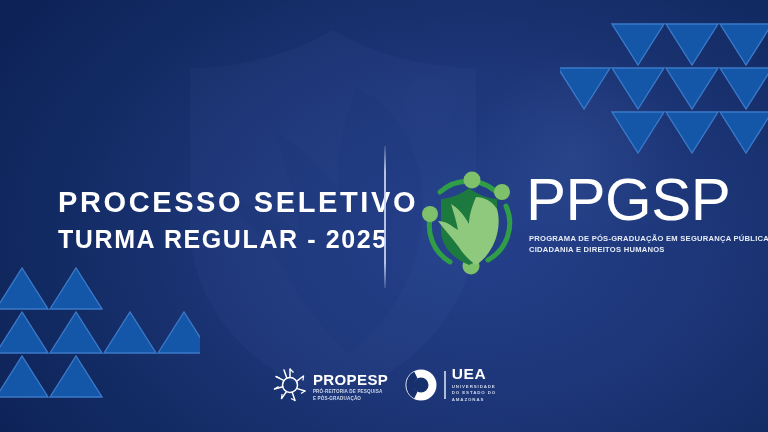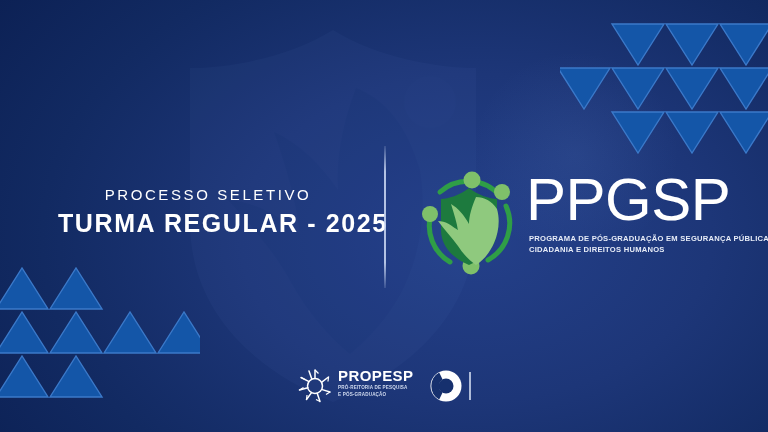--- a/index.html
+++ b/index.html
@@ -31,21 +31,21 @@
   .tri-wrap{position:absolute;pointer-events:none;}
   .tri-tr{right:0;top:22px;}
   .tri-bl{left:0;bottom:22px;}
 
   
   .left-text{
     position:absolute;left:58px;top:186px;width:300px;
     text-align:center;
   }
   .t-line1{
-    color:#ffffff;font-size:15px;font-weight:400;letter-spacing:2.6px;
+    color:#ffffff;font-size:29px;font-weight:700;letter-spacing:2.6px;
     white-space:nowrap;line-height:1.15;
   }
   .t-line2{
     color:#ffffff;font-size:25px;font-weight:bold;letter-spacing:1.6px;
     white-space:nowrap;line-height:1.25;margin-top:5px;
   }
 
   
   .divider{
     position:absolute;left:384px;top:146px;width:2px;height:142px;
@@ -65,21 +65,21 @@
     color:#e7ecf7;font-size:7.6px;font-weight:bold;letter-spacing:.25px;
     line-height:1.45;margin-top:6px;margin-left:3px;
   }
   .ppgsp-sub div{white-space:nowrap;}
 
   
   .footer{
     position:absolute;left:0;right:0;bottom:28px;
     display:flex;align-items:center;justify-content:center;gap:16px;
   }
-  .logo-propesp{display:flex;align-items:flex-start;gap:5px;}
+  .logo-propesp{display:flex;align-items:flex-end;gap:5px;}
   .propesp-mark{width:36px;height:36px;flex:0 0 auto;}
   .propesp-txt{line-height:1;}
   .propesp-name{
     color:#ffffff;font-size:15px;font-weight:bold;letter-spacing:.4px;
     display:block;
   }
   .propesp-sub{
     color:#cfd9ee;font-size:4.6px;font-weight:bold;letter-spacing:.15px;
     line-height:1.5;margin-top:2px;
   }
@@ -230,16 +230,24 @@
     <div class="logo-uea">
       <div class="uea-mark">
         <svg viewBox="0 0 34 34" width="34" height="34" aria-hidden="true">
           <circle cx="17" cy="17" r="15.5" fill="#ffffff"></circle>
           <circle cx="17" cy="17" r="7.5" fill="#16306e"></circle>
           <path d="M17 1.5 A15.5 15.5 0 0 0 17 32.5 L17 24.5 A7.5 7.5 0 0 1 17 9.5 Z" fill="#16306e" opacity="0.0"></path>
           <path d="M10.2 30.5 A15.5 15.5 0 0 1 10.2 3.5 L13.6 10.6 A7.5 7.5 0 0 0 13.6 23.4 Z" fill="#16306e"></path>
         </svg>
       </div>
       <div class="uea-rule"></div>
+      <div class="uea-txt">
+        <span class="uea-name">UEA</span>
+        <div class="uea-sub">
+          <div>UNIVERSIDADE</div>
+          <div>DO ESTADO DO</div>
+          <div>AMAZONAS</div>
+        </div>
+      </div>
     </div>
 
   </div>
 </div>
 
 </body></html>

